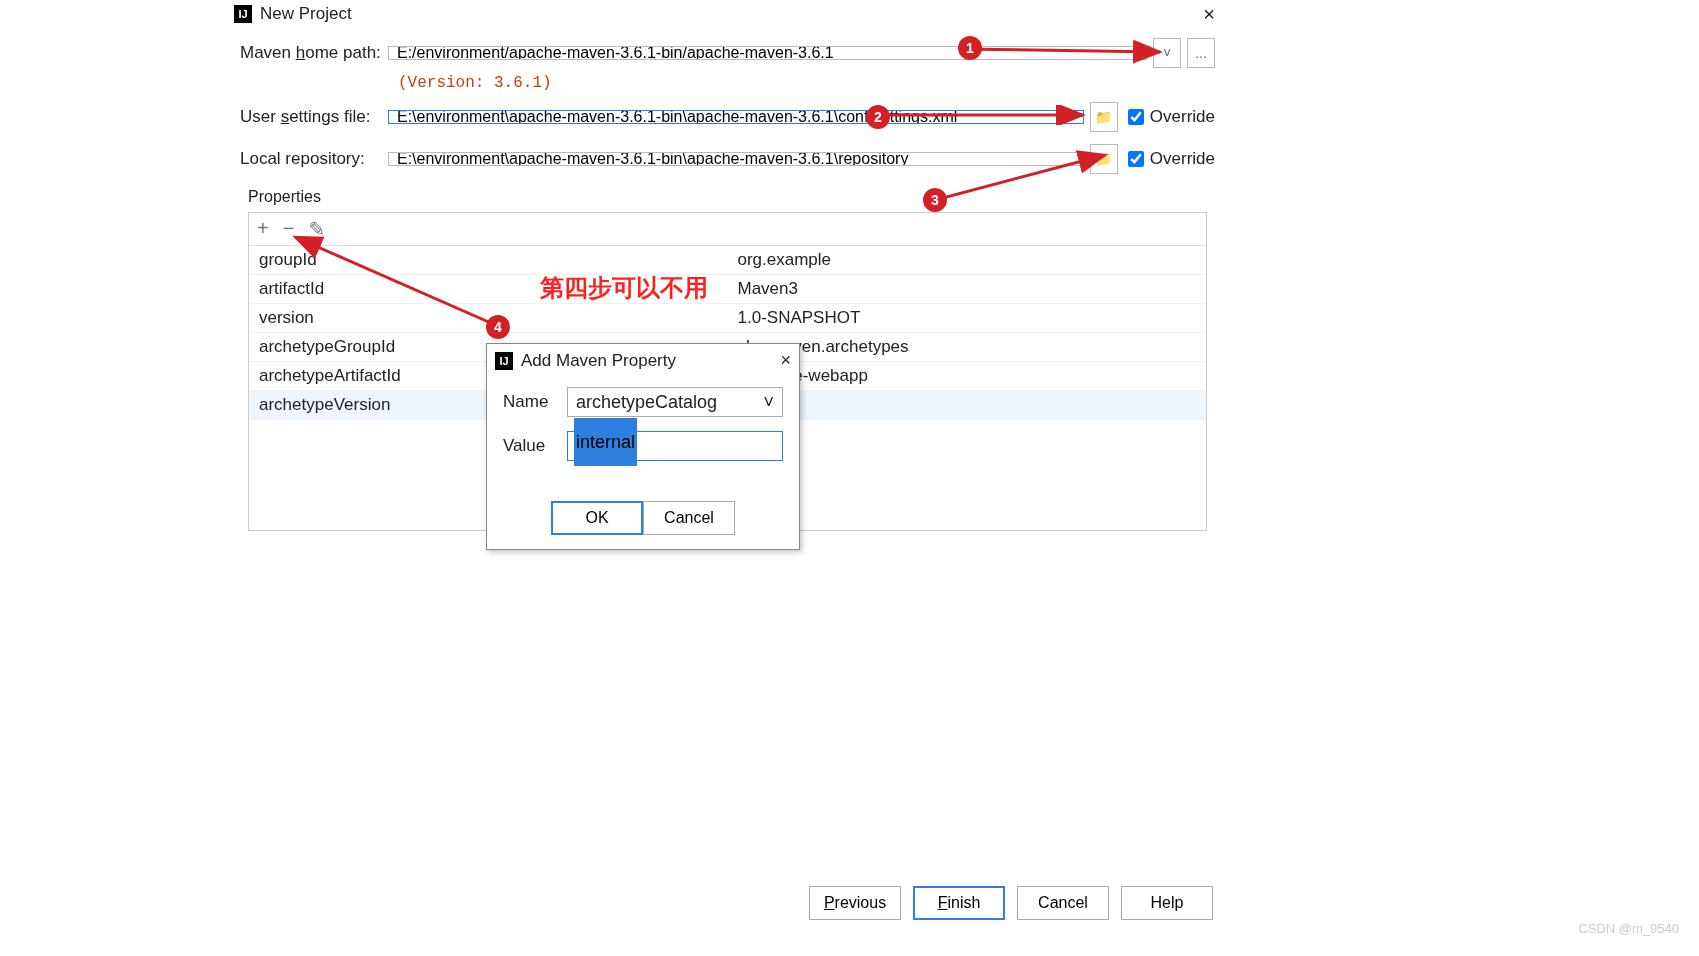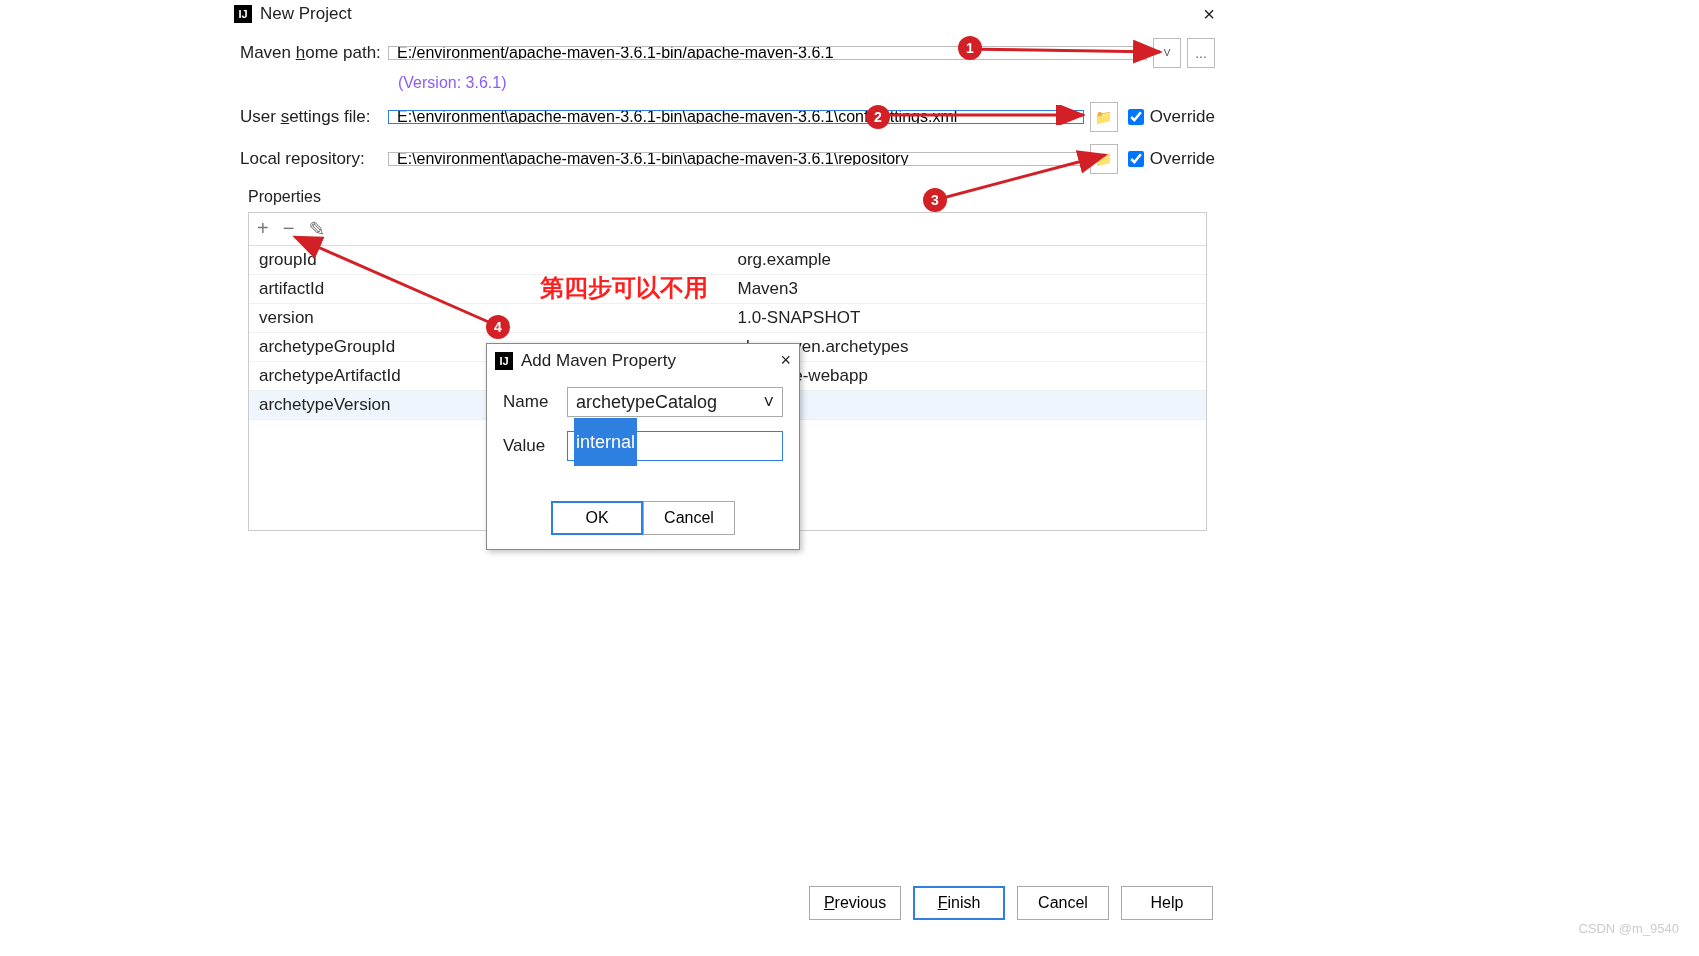--- a/index.html
+++ b/index.html
@@ -9,21 +9,21 @@
 .app-icon { width: 18px; height: 18px; background: #000; color: #fff; font-size: 11px; display: flex; align-items: center; justify-content: center; margin-right: 8px; font-weight: bold; }
 .title { font-size: 17px; }
 .close-x { margin-left: auto; font-size: 20px; padding: 0 6px; cursor: pointer; }
 .form-area { padding: 10px 10px 0 10px; }
 .row { display: flex; align-items: center; margin-bottom: 12px; }
 .label { width: 148px; font-size: 17px; }
 .label u { text-decoration: underline; }
 .text-input { flex: 1; height: 14px; border: 1px solid #bbb; padding: 0 8px; font-size: 16px; background: #fff; }
 .text-input.hl { border: 1px solid #2d7fe0; }
 .chev-btn, .browse-btn, .folder-btn { width: 28px; height: 30px; border: 1px solid #bbb; margin-left: 6px; display: flex; align-items: center; justify-content: center; background: #fff; cursor: pointer; font-size: 14px; color: #666; }
-.version-hint { margin-left: 158px; font-size: 16px; color: #8b5cf6; margin-top: -6px; margin-bottom: 10px; }
+.version-hint { margin-left: 158px; font-size: 16px; color: #c2410c; margin-top: -6px; margin-bottom: 10px; font-family: Liberation Mono, monospace; }
 .checkbox-wrap { display: flex; align-items: center; margin-left: 10px; font-size: 17px; }
 .checkbox-wrap input { width: 16px; height: 16px; margin-right: 6px; }
 .section-head { font-size: 16px; margin: 14px 0 6px 8px; }
 .props-panel { border: 1px solid #ccc; margin: 0 8px; background: #fff; }
 .props-toolbar { border-bottom: 1px solid #ddd; padding: 4px 8px; display: flex; gap: 14px; }
 .tool { font-size: 20px; color: #777; cursor: pointer; }
 .props-table { width: 100%; border-collapse: collapse; }
 .props-table td { padding: 4px 10px; font-size: 17px; border-bottom: 1px solid #f0f0f0; }
 .props-table td:first-child { width: 50%; }
 .props-table tr.sel td { background: #eef5fd; }
@@ -32,21 +32,21 @@
 .btn { min-width: 92px; height: 34px; border: 1px solid #aaa; background: #fff; font-size: 16px; cursor: pointer; }
 .btn.primary { border: 2px solid #2d7fe0; }
 .modal { position: absolute; left: 486px; top: 343px; width: 314px; background: #fff; border: 1px solid #888; box-shadow: 2px 2px 6px rgba(0,0,0,0.25); }
 .modal-title { display: flex; align-items: center; padding: 6px 8px; }
 .modal-title .t { flex: 1; font-size: 17px; }
 .modal-body { padding: 10px 16px; }
 .m-row { display: flex; align-items: center; margin-bottom: 14px; }
 .m-label { width: 64px; font-size: 17px; }
 .combo { flex: 1; height: 30px; border: 1px solid #aaa; padding: 0 8px; display: flex; align-items: center; justify-content: space-between; }
 .sel-input { flex: 1; height: 30px; border: 1px solid #2d7fe0; padding: 0 6px; }
-.sel-input span { background: #2d7fe0; color: #ffffff; padding: 14px 2px; }
+.sel-input span { background: #2d7fe0; color: #000000; padding: 14px 2px; }
 .modal-foot { display: flex; justify-content: center; padding: 16px 16px 14px; }
 .badge { position: absolute; width: 24px; height: 24px; border-radius: 50%; background: #d32026; color: #fff; font-size: 14px; display: flex; align-items: center; justify-content: center; font-weight: bold; }
 .annot { position: absolute; color: #ff1e1e; font-size: 24px; font-weight: 700; }
 .watermark { position: absolute; right: 20px; bottom: 20px; color: #ccc; font-size: 13px; }
 svg.arrow { position: absolute; pointer-events: none; }
 </style>
 </head>
 <body>
 
 <div class="window">

